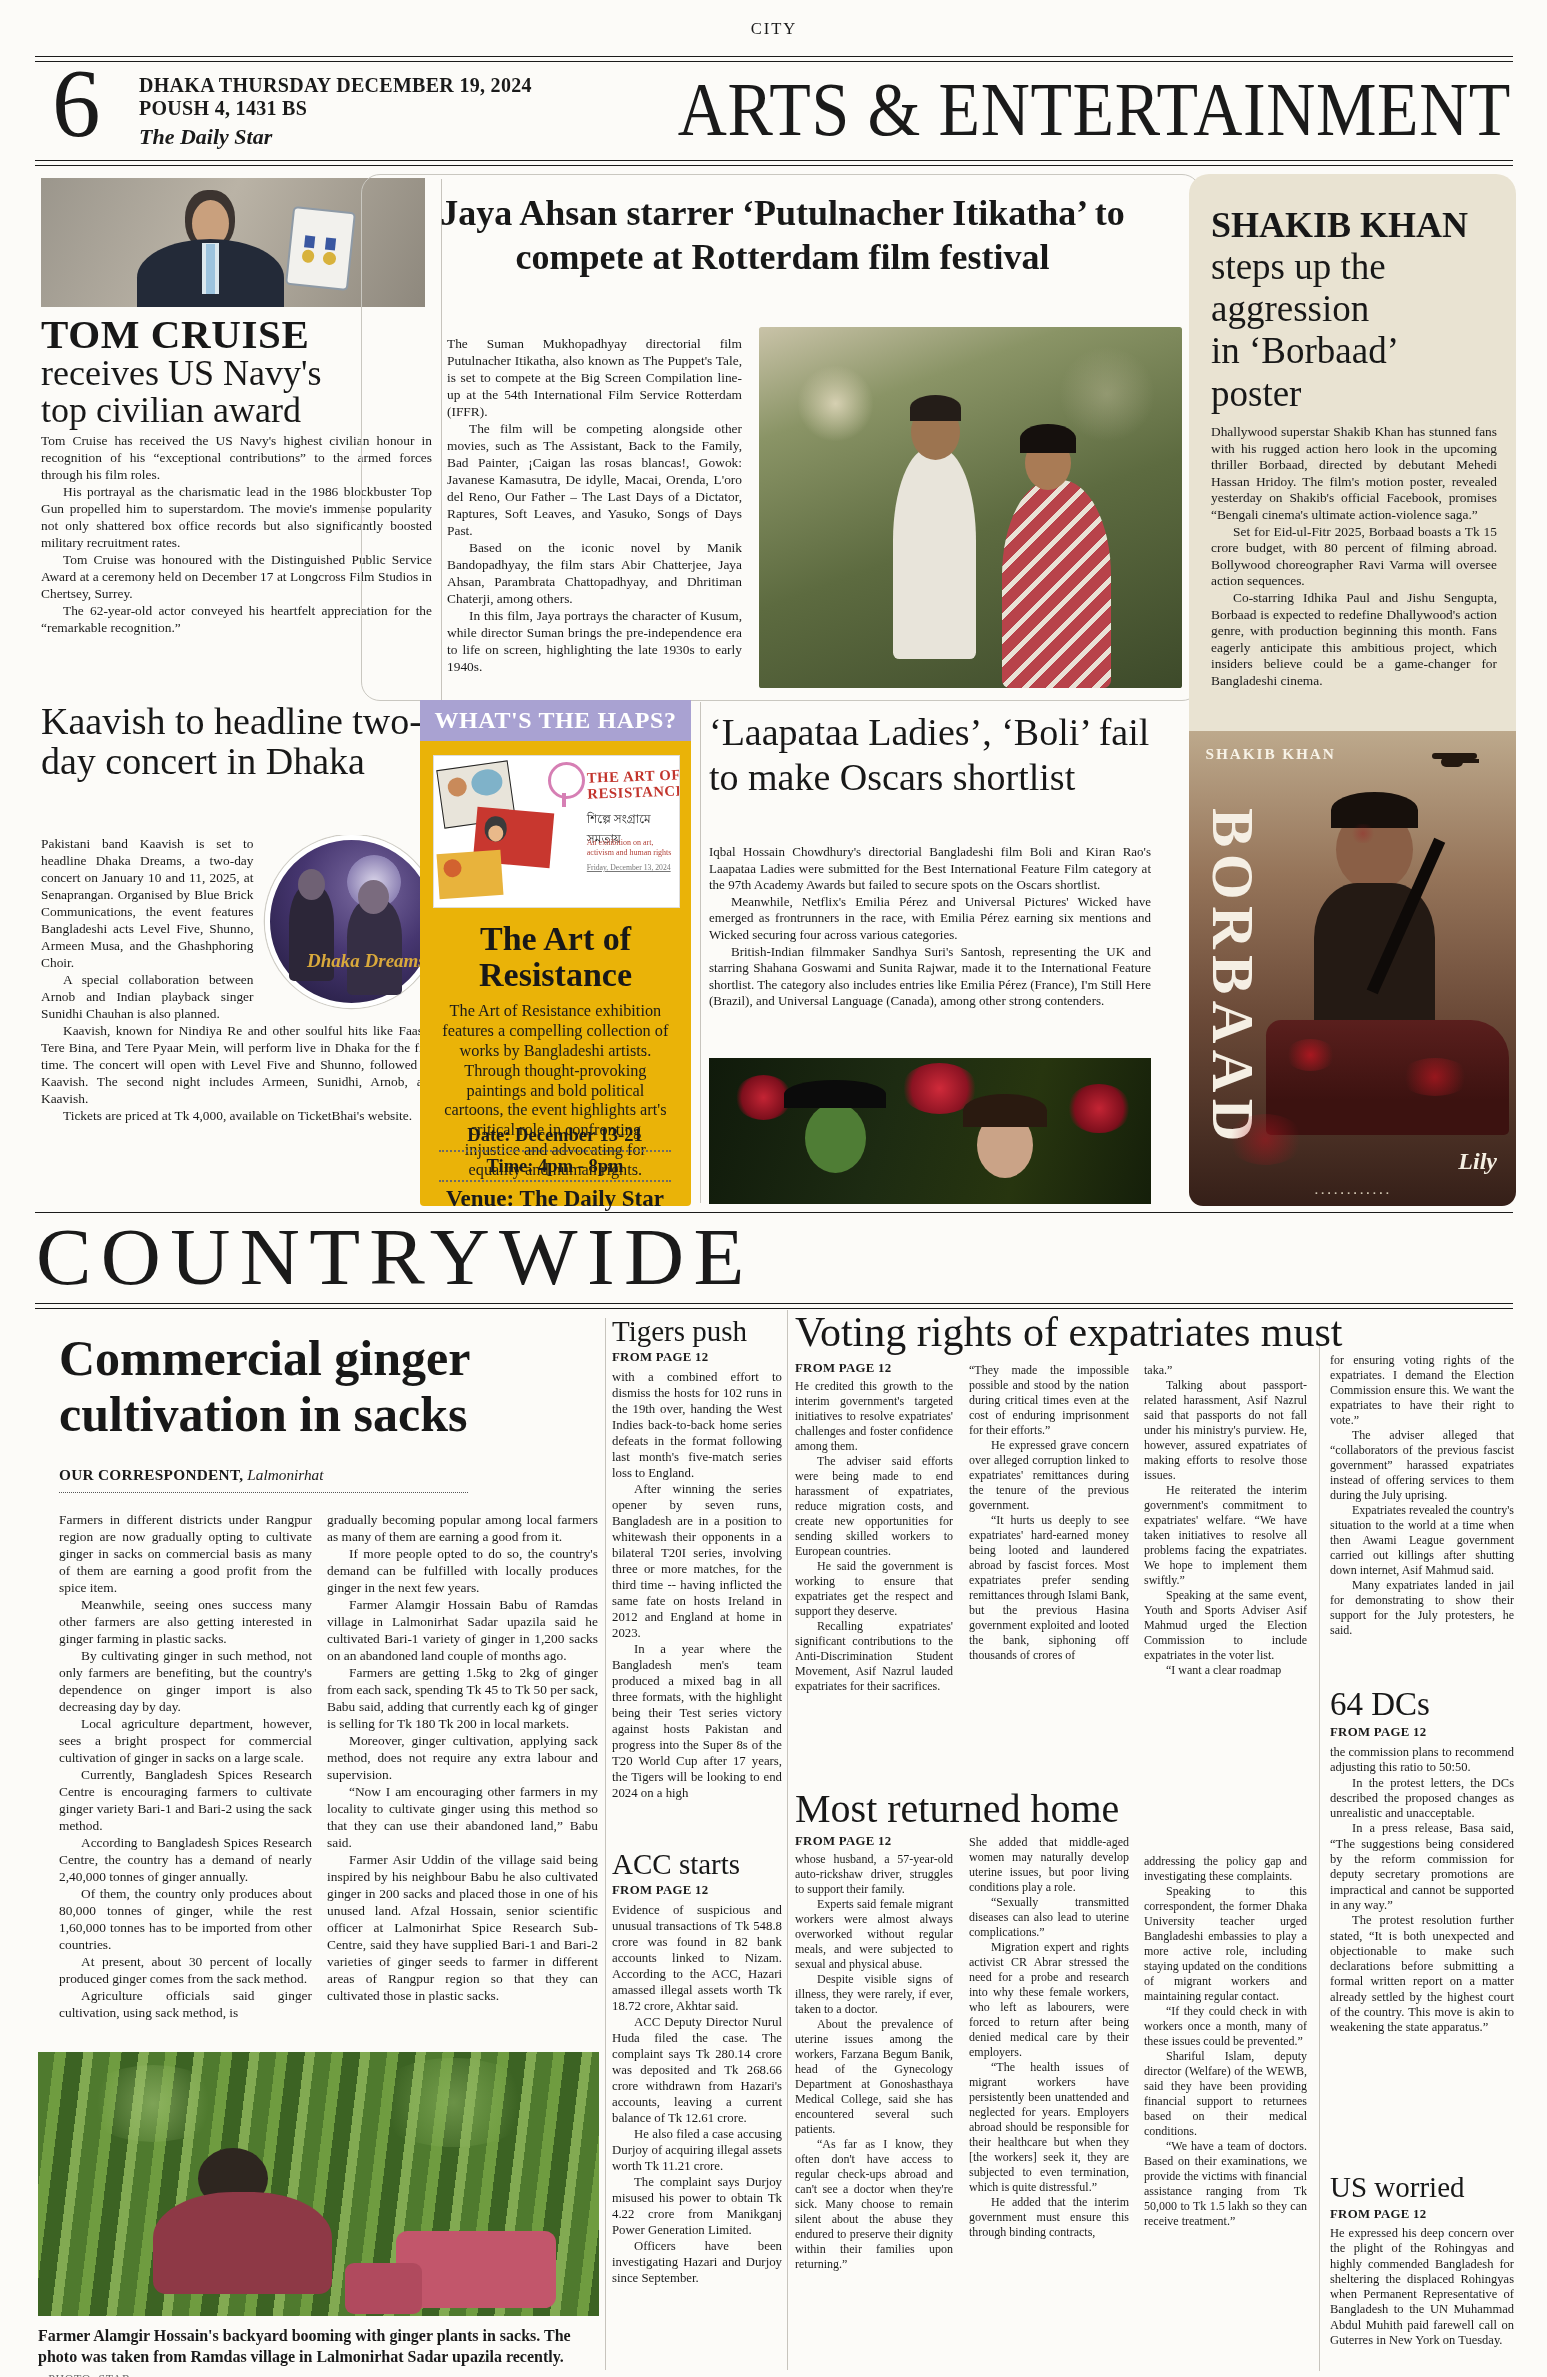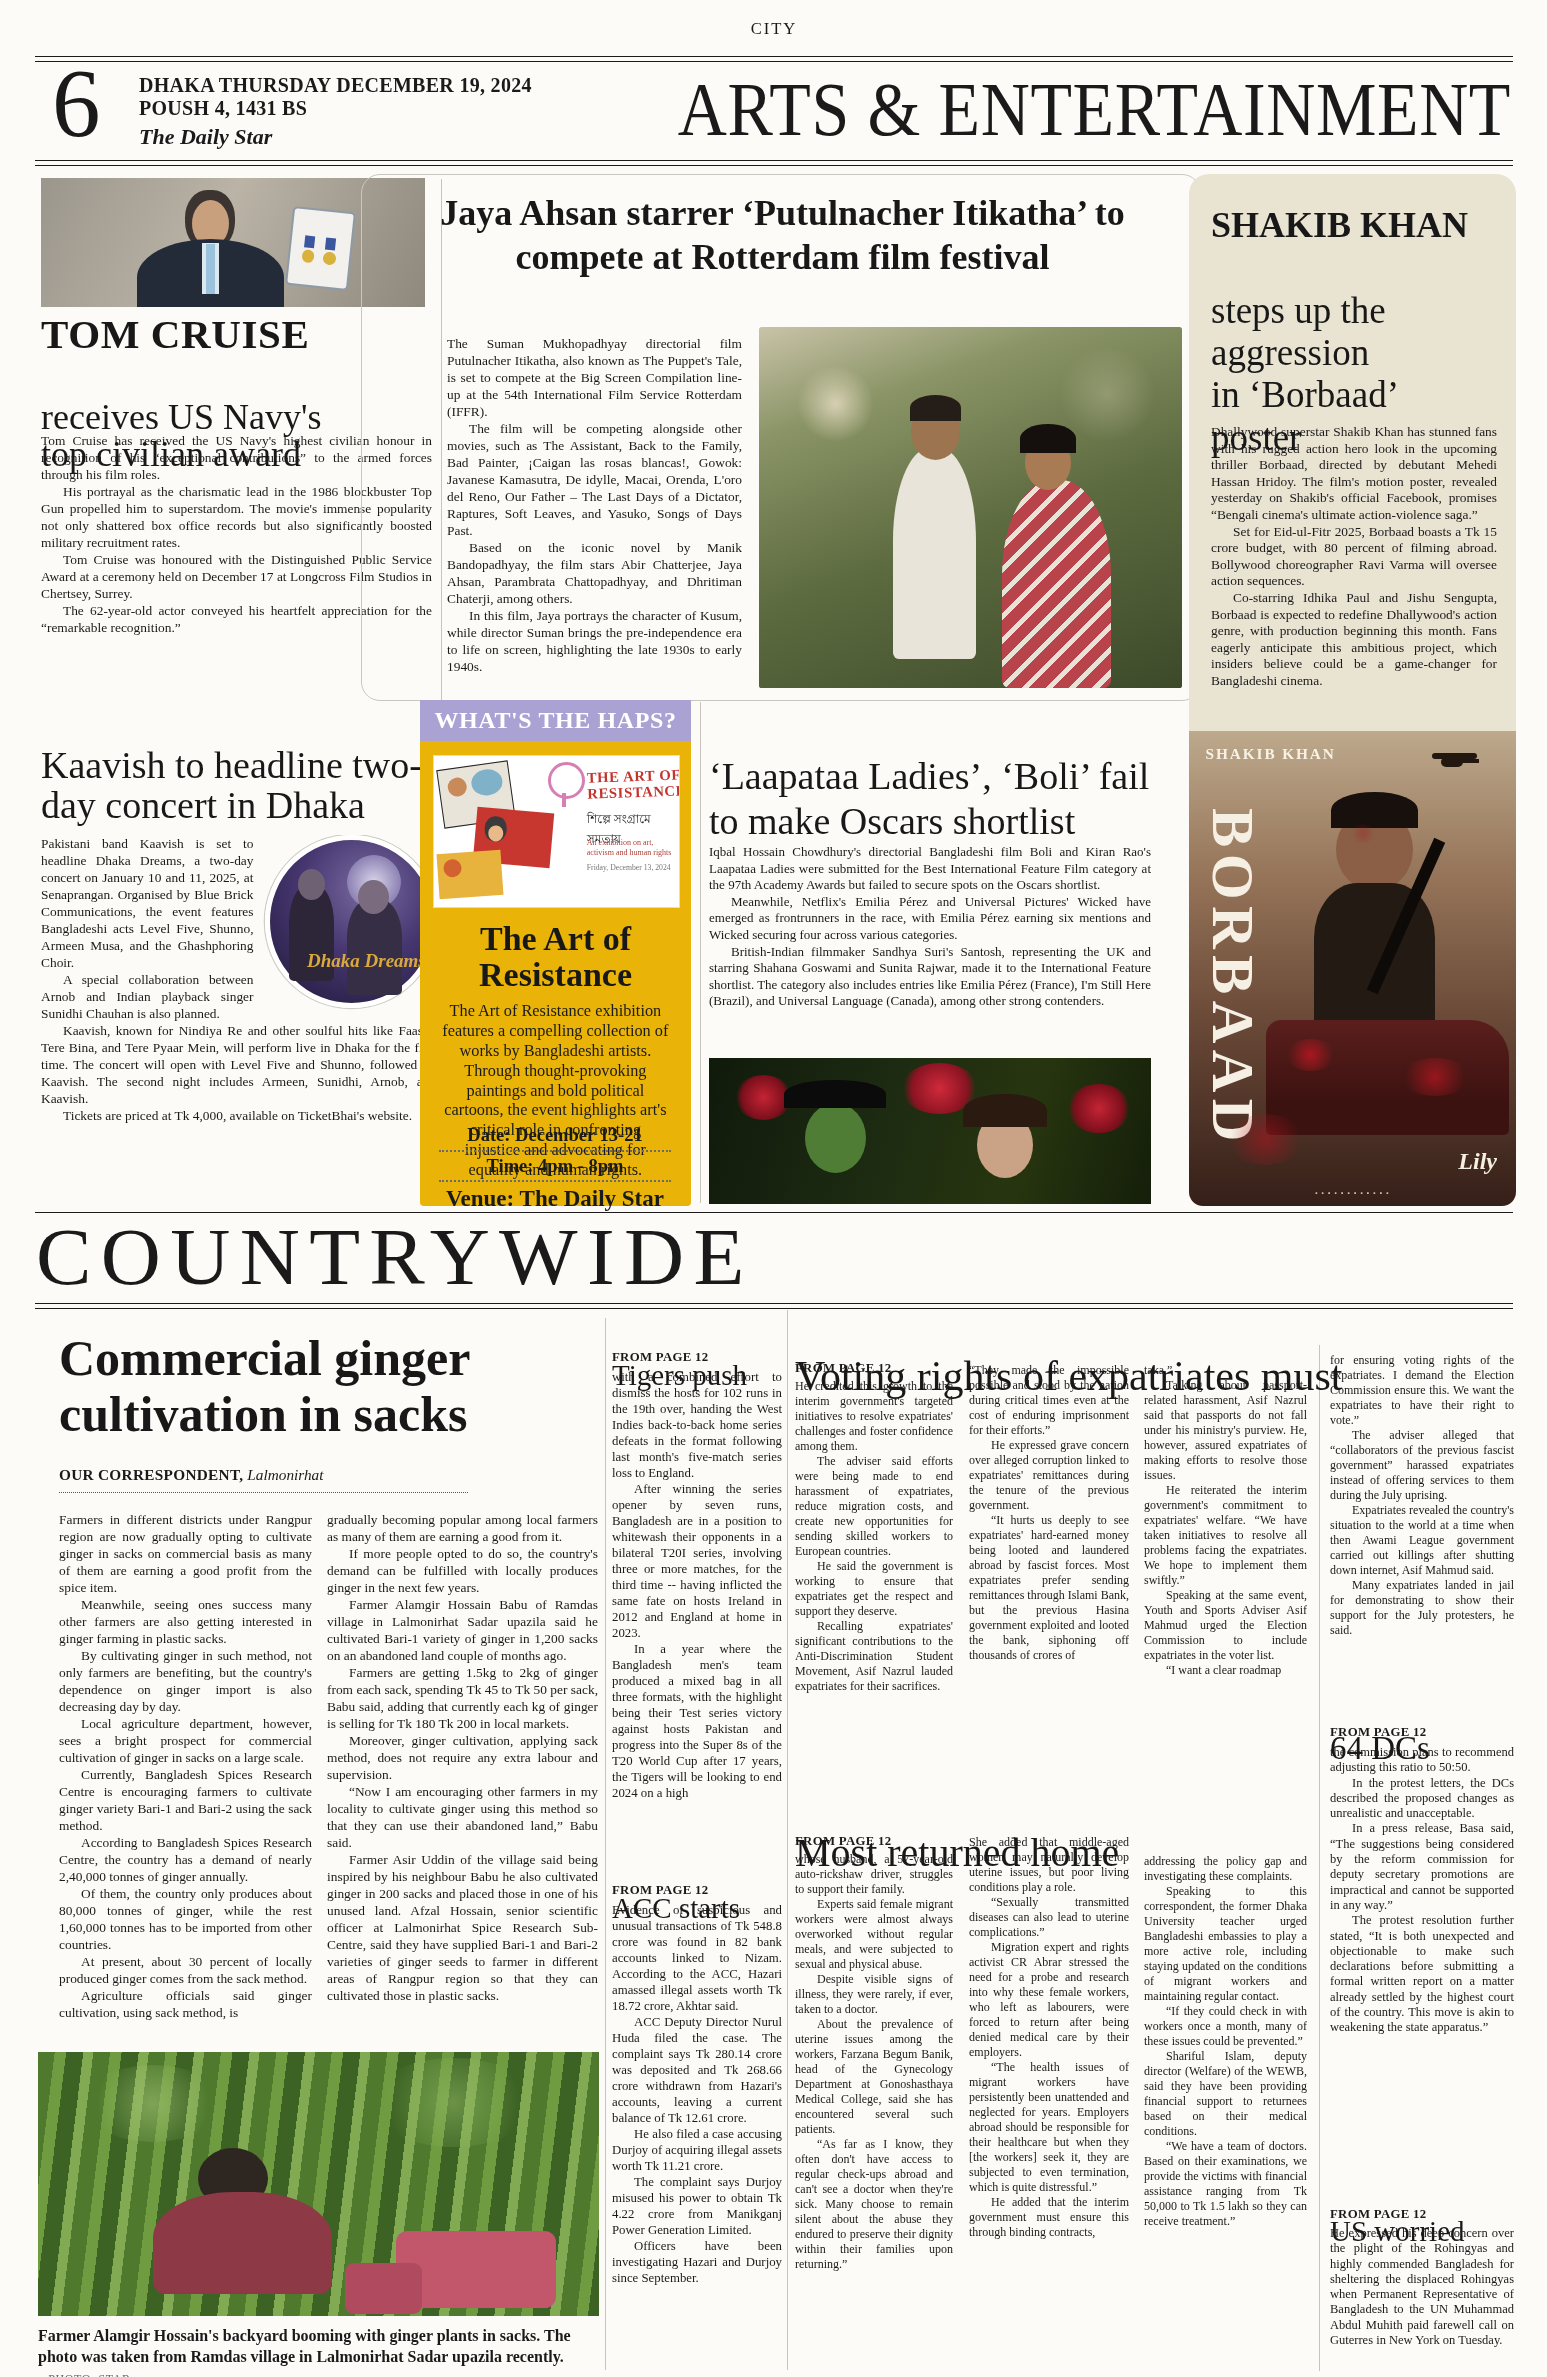--- a/index.html
+++ b/index.html
@@ -7,21 +7,21 @@
   .abs{position:absolute;}
   .rule-double{border-top:1.9px solid #1b1b1b;border-bottom:1.3px solid #1b1b1b;height:3.8px;}
   .rule-single{border-top:1.3px solid #1b1b1b;}
   .vrule{width:0.6px;background:#c7c4bd;}
   .body-text{font-size:13.4px;line-height:17px;text-align:justify;}
   .body-text p{margin:0;text-indent:22px;}
   .body-text p:first-child{text-indent:0;}
   .small-cols{font-size:12px;line-height:15px;}
   .from-tag{font-family:"Liberation Serif",serif;font-weight:bold;font-size:12.8px;letter-spacing:0.3px;}
   .headline{font-weight:bold;color:#181818;}
-  .light-head{font-weight:normal;color:#181818;margin-top:44px;}
+  .light-head{font-weight:normal;color:#181818;}
   .center{text-align:center;}
   
   .photo{overflow:hidden;}
   .dot{border-radius:50%;}
   .dotted-sep{border-bottom:2.6px dotted #6a6a6a;height:0;}
   .poster-vert{writing-mode:vertical-rl;font-weight:bold;color:#f5efe4;letter-spacing:6.4px;}
   .script{font-style:italic;font-weight:bold;}
 </style>
 </head>
 <body>
@@ -123,21 +123,21 @@
       </div>
       <div class="abs dot" style="left:114px;top:6.4px;width:31px;height:31px;border:3.8px solid #d67fb4;">
         <div class="abs" style="left:11.5px;top:28px;width:3.8px;height:14px;background:#d67fb4;"></div>
       </div>
       <div class="abs" style="left:153px;top:11.5px;color:#c2342c;font-weight:bold;font-size:14.7px;line-height:1.1;letter-spacing:0.6px;transform:rotate(-2deg);">
         <div>THE ART OF</div>
         <div>RESISTANCE</div>
       </div>
       <div class="abs" style="left:153px;top:54px;font-size:12px;color:#222;">শিল্পে সংগ্রামে সমতায়</div>
       <div class="abs" style="left:153px;top:82px;width:87px;font-size:8px;color:#b04038;line-height:1.2;">An exhibition on art, activism and human rights</div>
-      <div class="abs" style="left:153px;top:107px;width:87px;font-size:7.7px;color:#777;">Friday, December 13, 2024</div>
+      <div class="abs" style="left:153px;top:107px;width:87px;font-size:7.7px;color:#777;text-decoration:underline;">Friday, December 13, 2024</div>
     </div>
     <div class="abs headline center" style="left:25.5px;top:221px;width:220px;font-size:34px;line-height:1.05;">The Art of Resistance</div>
     <div class="abs center" style="left:20.4px;top:301px;width:230px;font-size:16.3px;line-height:1.22;">The Art of Resistance exhibition features a compelling collection of works by Bangladeshi artists. Through thought-provoking paintings and bold political cartoons, the event highlights art's critical role in confronting injustice and advocating for equality and human rights.</div>
     <div class="abs center" style="left:19px;top:425px;width:232px;">
       <div style="font-weight:bold;font-size:18.5px;">Date: December 13-21</div>
       <div class="dotted-sep" style="margin:3.8px 0;"></div>
       <div style="font-weight:bold;font-size:18.5px;">Time: 4pm - 8pm</div>
       <div class="dotted-sep" style="margin:3.8px 0;"></div>
       <div style="font-weight:bold;font-size:23px;">Venue: The Daily Star</div>
     </div>

